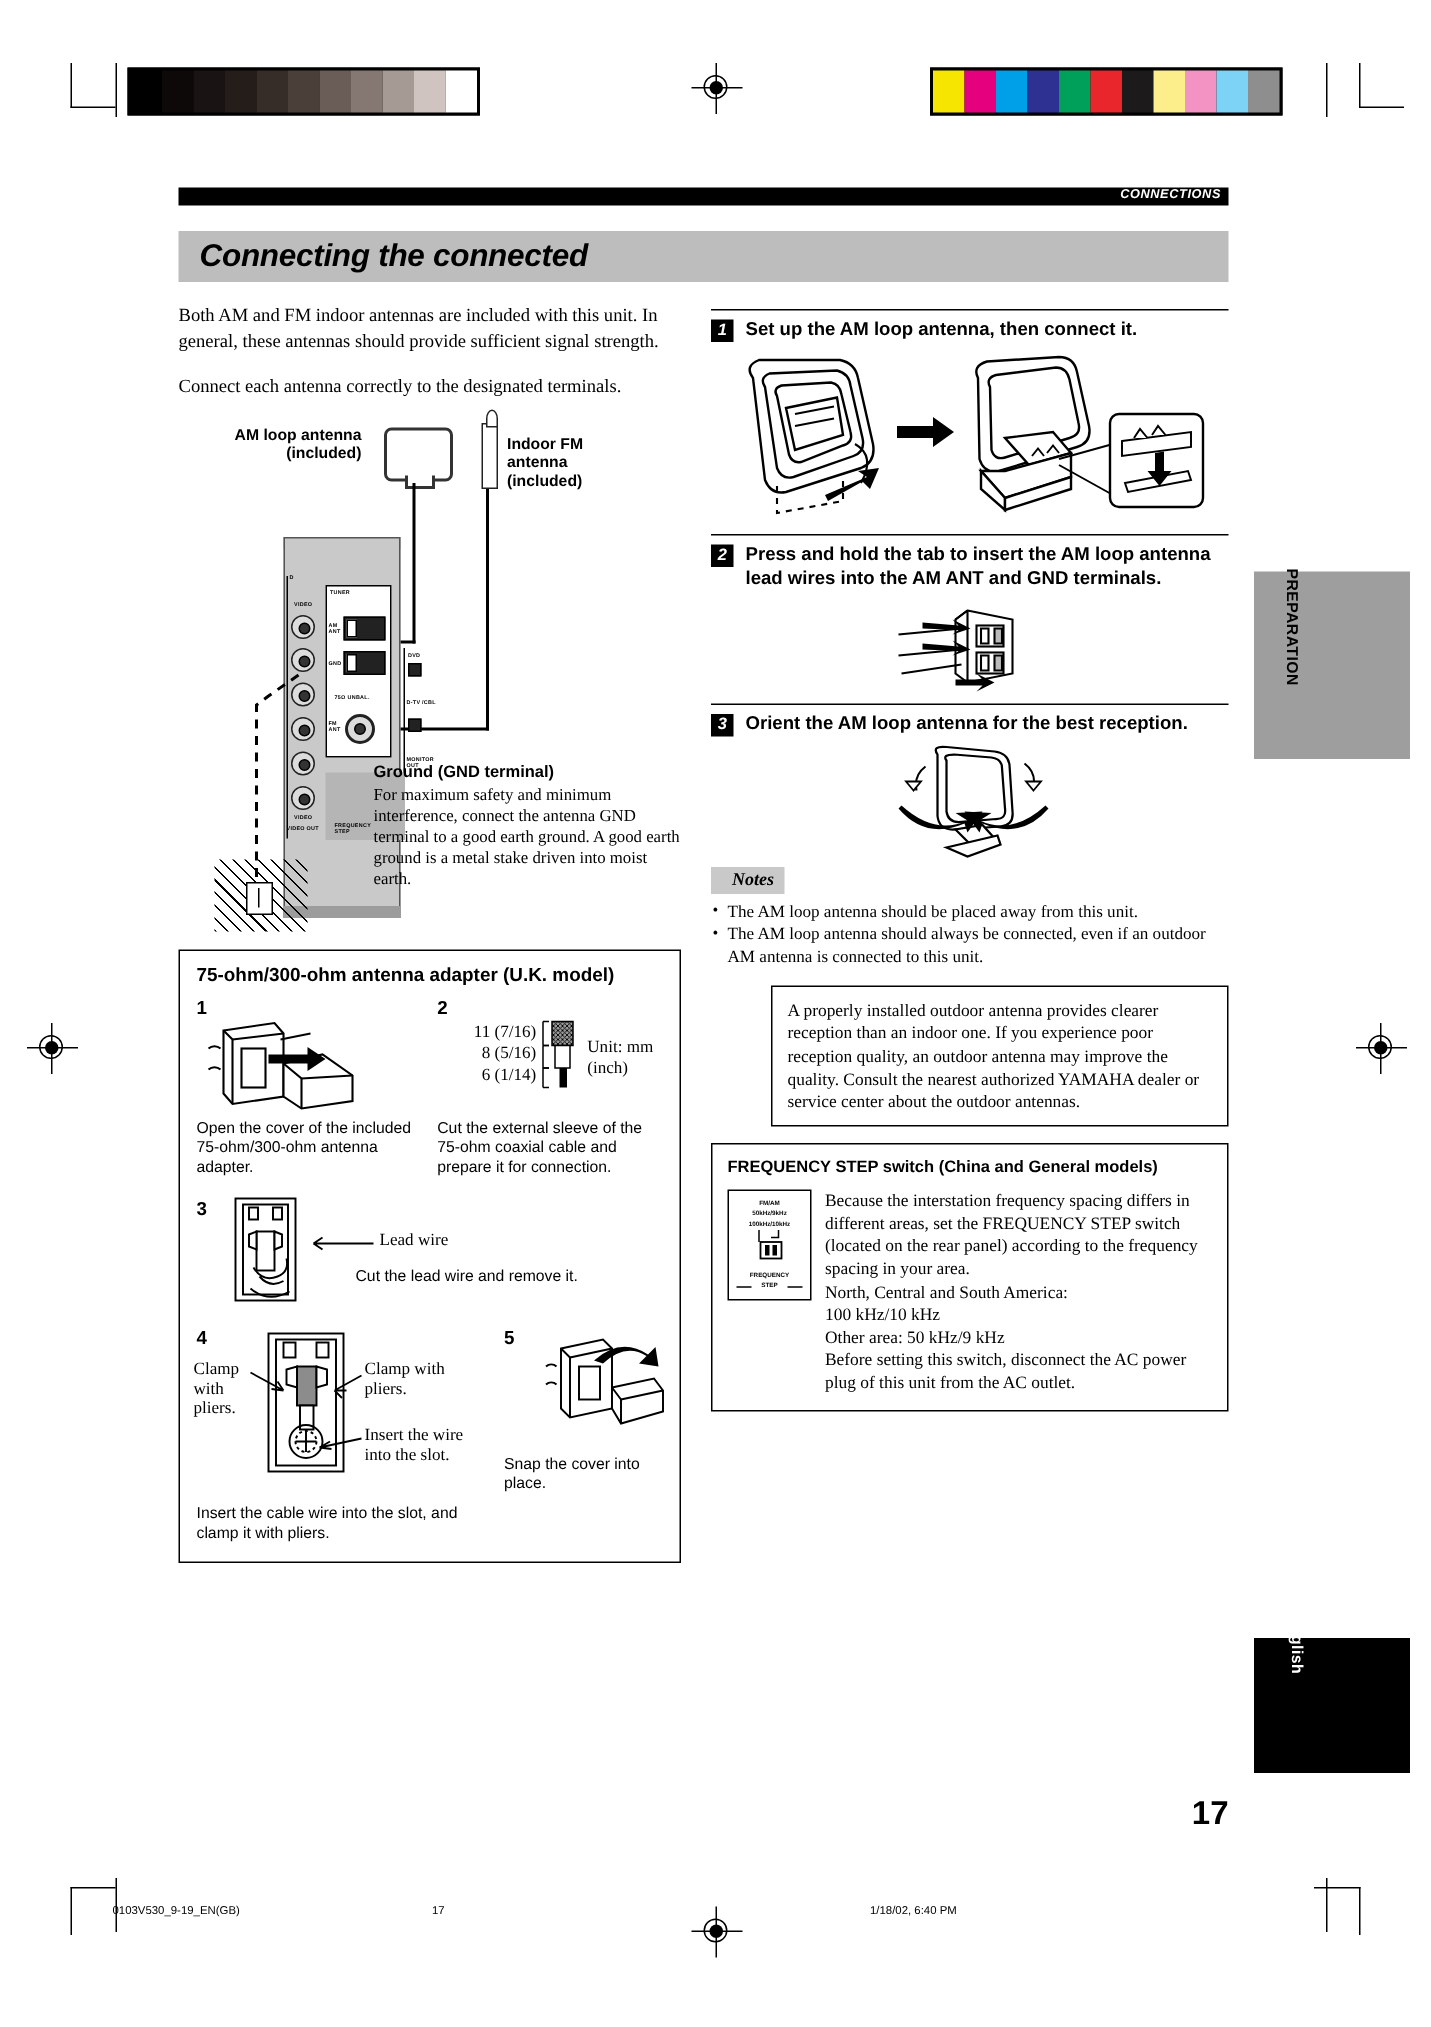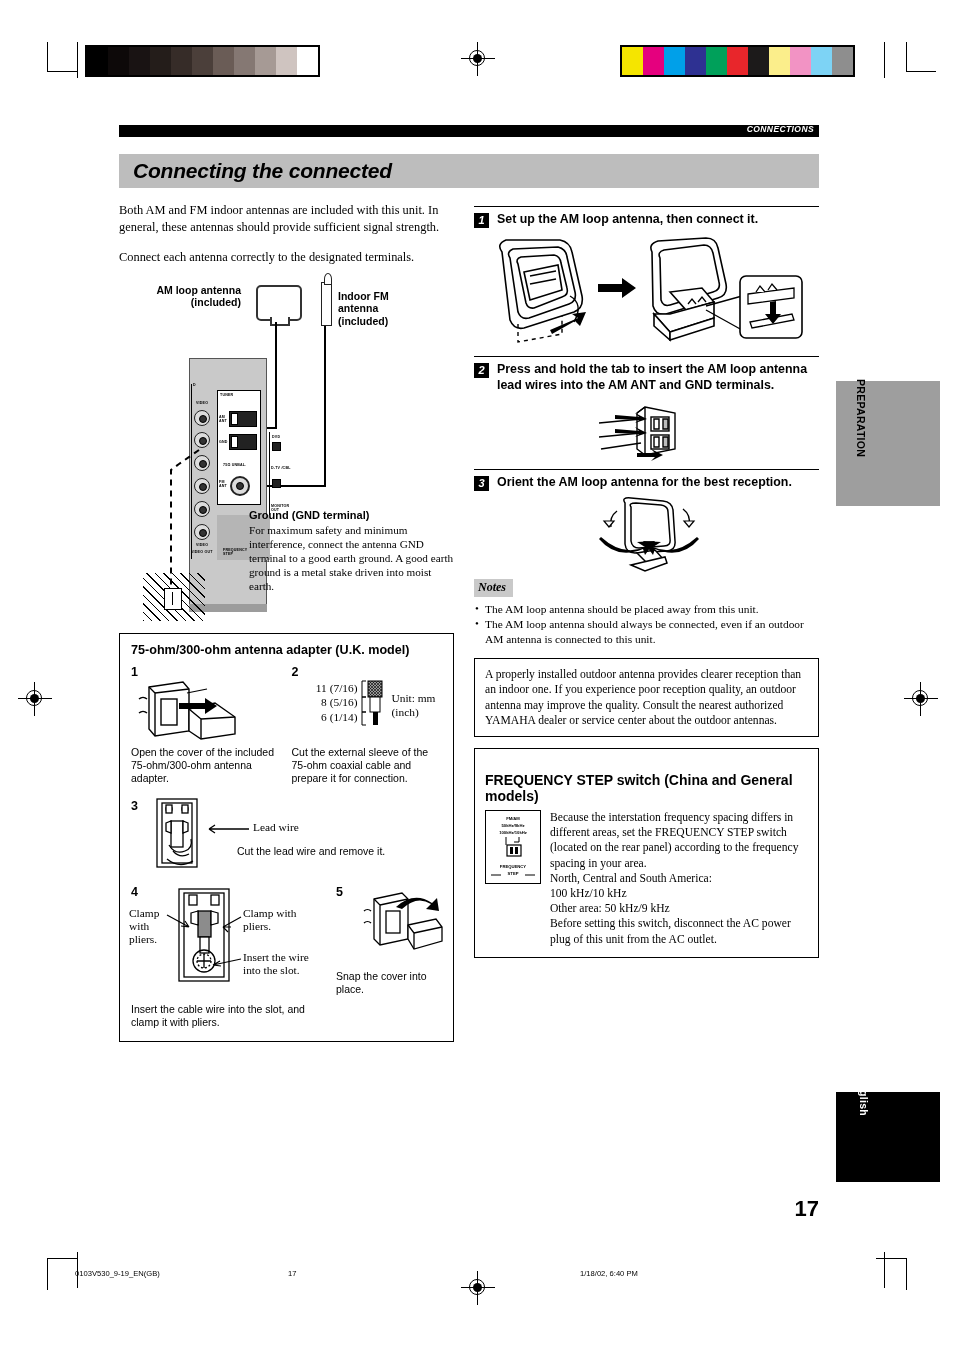--- a/index.html
+++ b/index.html
@@ -90,31 +90,31 @@
   .stepblock{border-top:1.6px solid #000;padding-top:5px;margin-top:4px;}
   .steprow{display:flex;gap:8px;align-items:flex-start;}
   .stepbadge{
     width:15px;height:15px;background:#000;color:#fff;flex:0 0 15px;
     font-size:11px;font-weight:bold;font-style:italic;text-align:center;line-height:15px;
     margin-top:1px;
   }
   .steptxt{font-size:12.4px;font-weight:bold;line-height:15.5px;}
 
   .notesflag{
-    display:inline-block;background:#c9c9c9;padding:1px 7px 2px 4px;
+    display:inline-block;background:#c9c9c9;padding:1px 7px 2px 14px;
     font-size:12px;font-weight:bold;font-style:italic;font-family:"Liberation Serif",serif;
   }
   ul.notes{margin:5px 0 0 0;padding:0;list-style:none;font-family:"Liberation Serif",serif;font-size:11.4px;line-height:14.4px;}
   ul.notes li{padding-left:11px;position:relative;margin-bottom:1px;}
   ul.notes li:before{content:"•";position:absolute;left:1px;top:-1px;font-size:11px;}
 
   .tipbox{border:1.4px solid #000;padding:8px 10px;margin-top:12px;
-     font-family:"Liberation Serif",serif;font-size:11.6px;line-height:15.2px;}
+     font-family:"Liberation Serif",serif;font-size:11.6px;line-height:15.2px;margin-left:40px;}
   .freqbox{border:1.4px solid #000;padding:8px 10px 10px 10px;margin-top:11px;}
-  .freqbox h3{margin:16px 0 6px 0;font-size:14px;font-weight:bold;line-height:15.5px;}
+  .freqbox h3{margin:0 0 6px 0;font-size:11px;font-weight:bold;line-height:15.5px;}
   .freqflex{display:flex;gap:9px;}
   .switchicon{
     flex:0 0 54px;border:1px solid #000;height:72px;position:relative;background:#fff;
   }
   .switchicon .t{position:absolute;left:0;right:0;text-align:center;font-size:4.2px;font-weight:bold;line-height:5.4px;}
   .freqtxt{font-family:"Liberation Serif",serif;font-size:11.6px;line-height:15.2px;}
 
   
   .tabprep{position:absolute;left:836px;top:381px;width:104px;height:125px;background:#9e9e9e;}
   .tabprep span{

